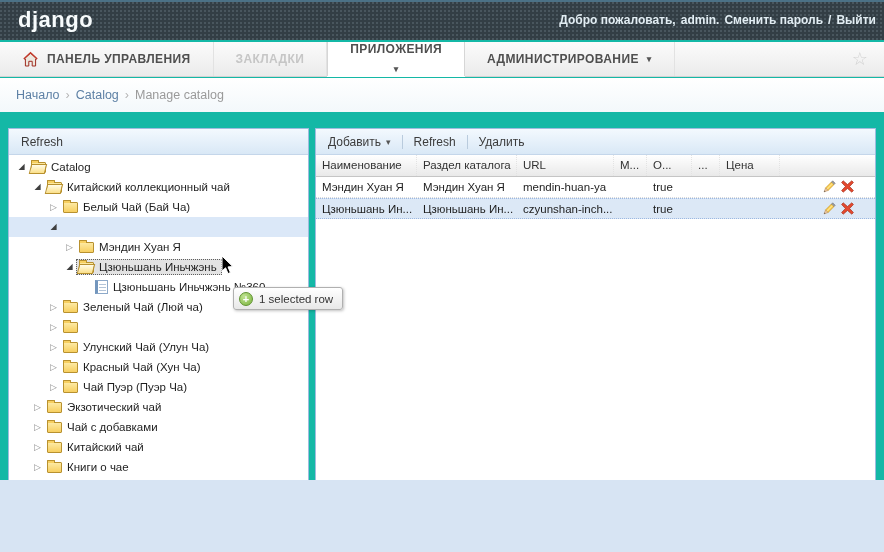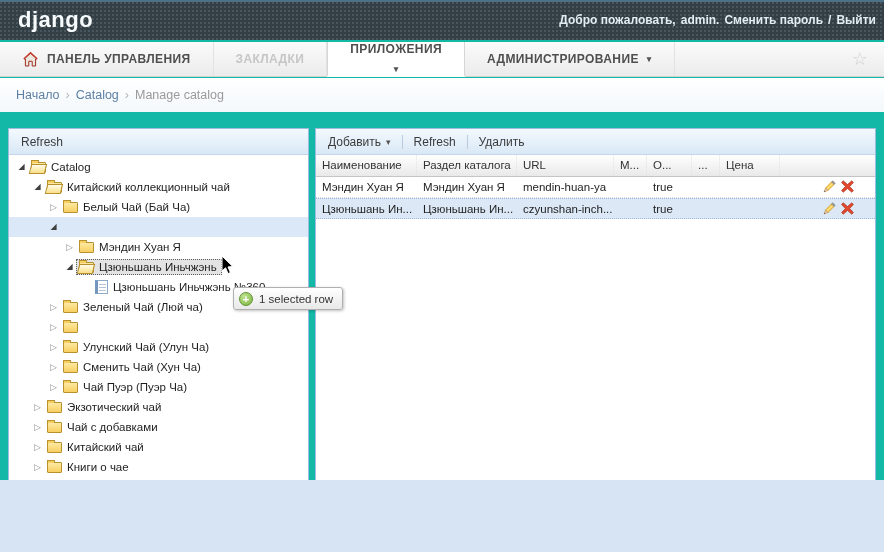--- a/index.html
+++ b/index.html
@@ -225,21 +225,21 @@
           <span class="nodebody">
             <span class="ico-folder"></span>
             <span class="tree-label">Улунский Чай (Улун Ча)</span>
           </span>
         </div>
         <div class="tree-row">
           <span class="indent" style="width: 38px;"></span>
           <span class="arrow col">▷</span>
           <span class="nodebody">
             <span class="ico-folder"></span>
-            <span class="tree-label">Сменить Чай (Хун Ча)</span>
+            <span class="tree-label">Красный Чай (Хун Ча)</span>
           </span>
         </div>
         <div class="tree-row">
           <span class="indent" style="width: 38px;"></span>
           <span class="arrow col">▷</span>
           <span class="nodebody">
             <span class="ico-folder"></span>
             <span class="tree-label">Чай Пуэр (Пуэр Ча)</span>
           </span>
         </div>

